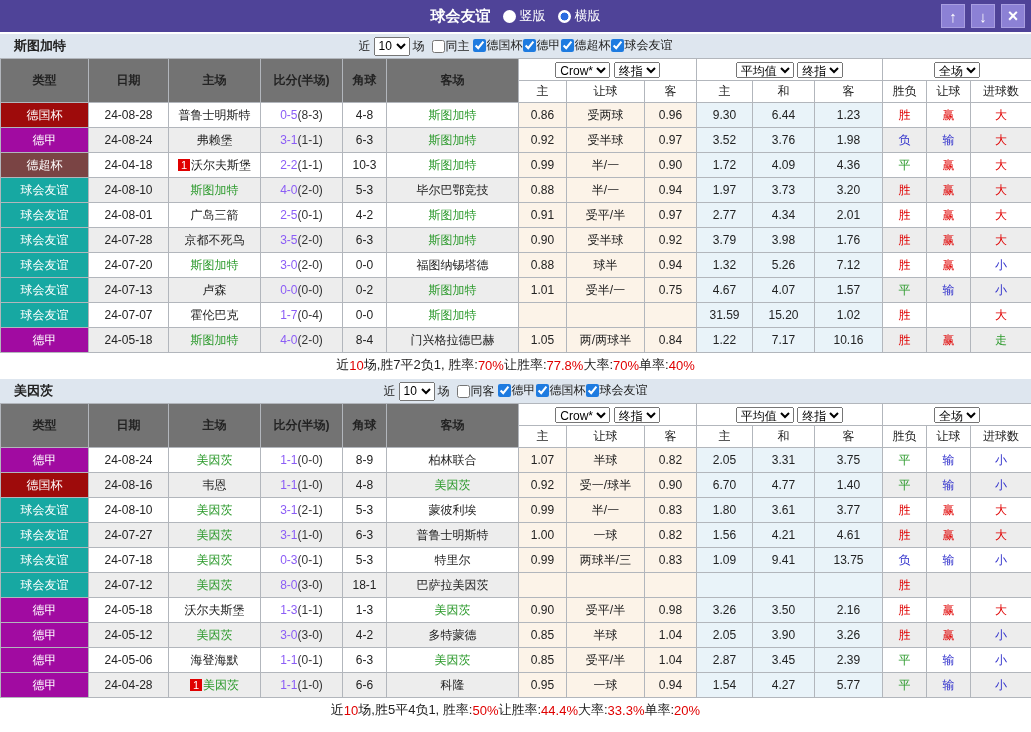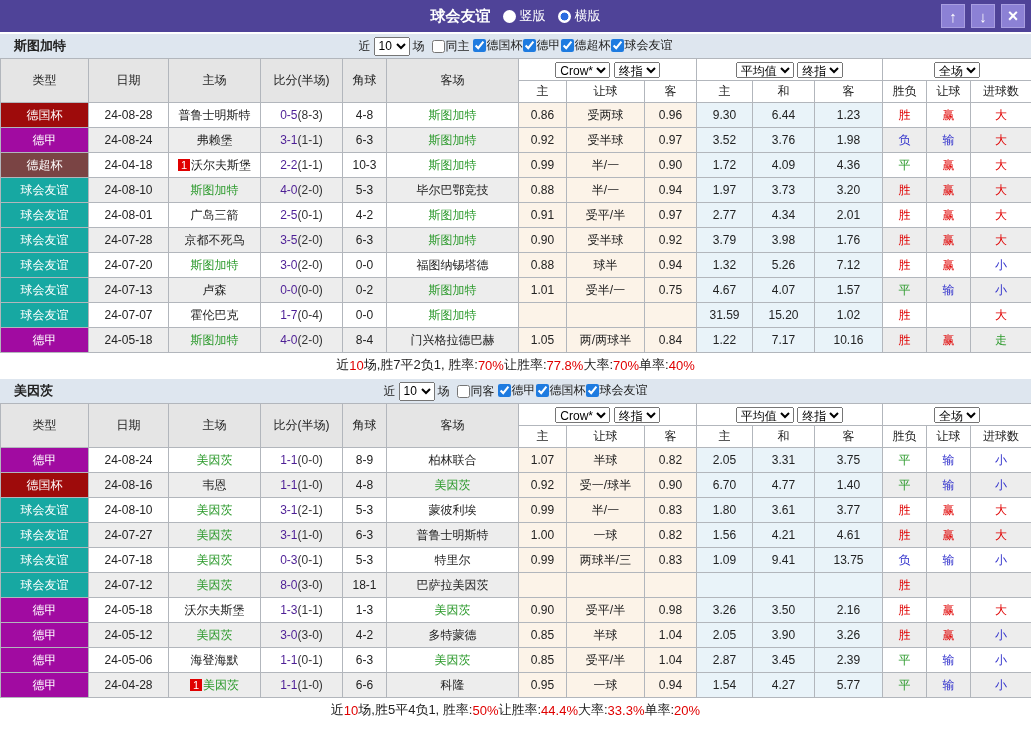--- a/index.html
+++ b/index.html
@@ -24,29 +24,29 @@
     display: flex; align-items: center; }
   .team-name { position: absolute; left: 14px; font-weight: bold; font-size: 13px; }
   .filter { margin: 0 auto; display: flex; align-items: center; gap: 3px; }
   .filter select { font-size: 12px; height: 19px; }
   .chk { display: inline-flex; align-items: center; cursor: pointer; }
   input[type="checkbox"] { accent-color: #1e7be0; width: 13px; height: 13px; margin: 0 1px 0 4px; }
   
   table { border-collapse: collapse; table-layout: fixed; width: 1031px; }
   th, td { border: 1px solid #b2b6bc; text-align: center; overflow: hidden; white-space: nowrap; padding: 0; }
   thead th { height: 22px; font-weight: normal; background: #fff; }
-  thead th.hd-gray { background: #e5e5e5; }
+  thead th.hd-gray { background: #737373; font-weight: bold; }
   thead select { font-size: 12px; height: 16px; max-width: 78px; }
   tbody td { height: 25px; background: #fff; }
   tbody tr:nth-child(even) td.plain { background: #ededed; }
   td.league { color: #fff; }
   td.crow { background: #fcf3e8; }
   td.avg  { background: #e9f3f9; }
   .self { color: #2c9a2c; }
-  .score-main { color: #4c1d95; }
+  .score-main { color: #8b5cf6; }
   .score-half { color: #333; }
   .c-red   { color: #e00000; }
   .c-green { color: #2c9a2c; }
   .c-blue  { color: #3030cc; }
   .rank-badge { background: #e00000; color: #fff; padding: 0 3px; margin-right: 1px; font-size: 11px; display: inline-block; }
   .summary { height: 24px; display: flex; align-items: center; justify-content: center; font-size: 13px; background: #fff; }
 </style>
 </head>
 <body>
 

